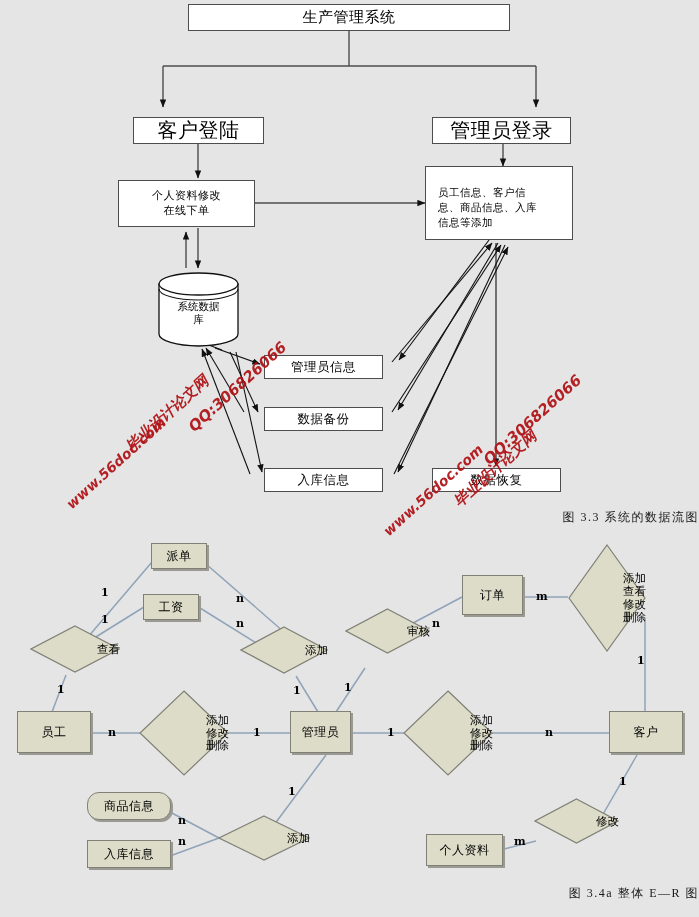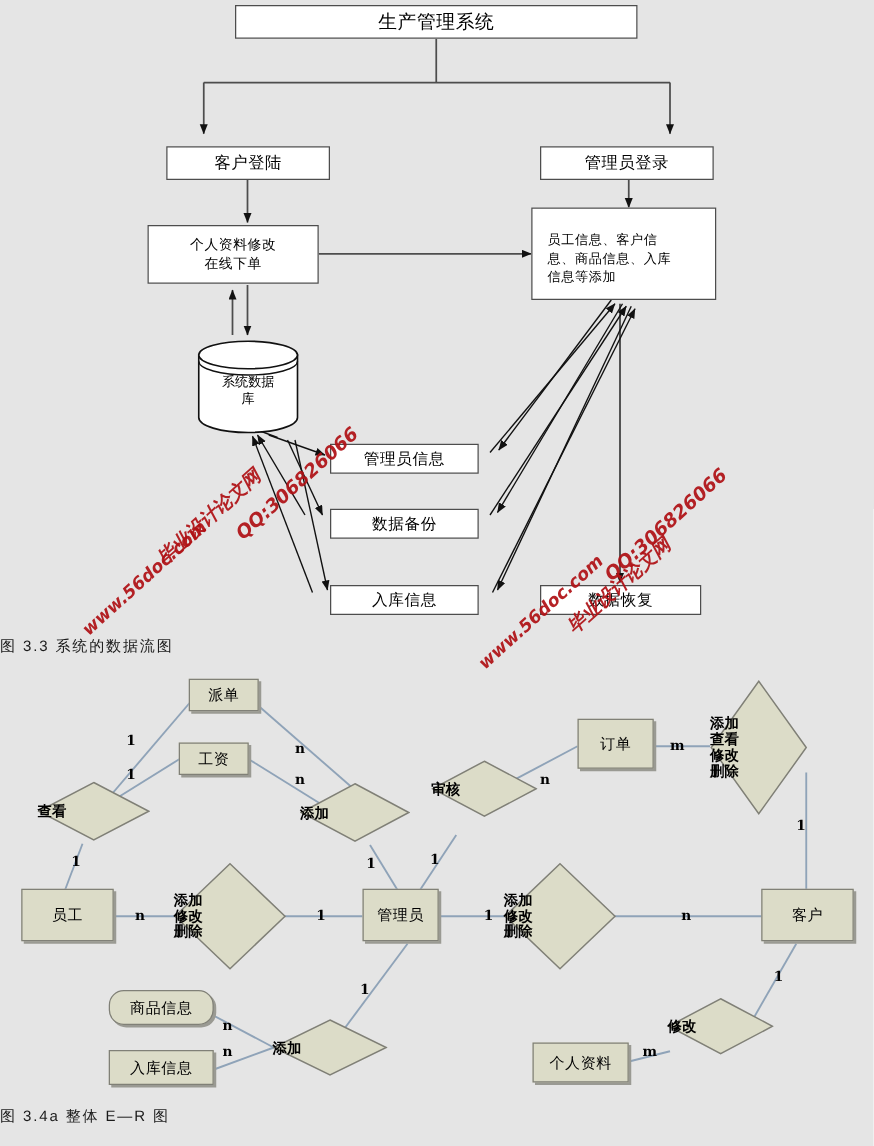--- a/index.html
+++ b/index.html
@@ -35,21 +35,21 @@
     justify-content: center;
     text-align: center;
     color: #000;
     line-height: 1.22;
     letter-spacing: 0.5px;
   }
   .dfd-title {
     font-size: 15px;
   }
   .dfd-head {
-    font-size: 13px;
+    font-size: 20px;
   }
   .dfd-small {
     font-size: 11px;
     line-height: 1.32;
   }
   .dfd-mid {
     font-size: 12.5px;
   }
   .dfd-multiline {
     display: block;
@@ -91,28 +91,27 @@
     font-size: 12px;
     color: #000;
     line-height: 1.2;
     letter-spacing: 0.5px;
     z-index: 3;
   }
   .er-rel {
     position: absolute;
     display: flex;
     align-items: center;
-    justify-content: flex-start;
+    justify-content: flex-end;
     text-align: center;
     font-size: 11.5px;
     color: #000;
     line-height: 1.12;
     z-index: 3;
     pointer-events: auto;
-    font-weight: bold;
   }
   .er-rel > .lbl {
     position: relative;
     z-index: 4;
     white-space: pre-line;
   }
   .er-rel > svg {
     position: absolute;
     left: 0;
     top: 0;
@@ -125,25 +124,25 @@
     font-size: 11px;
     font-weight: bold;
     font-family: "DejaVu Serif", "Liberation Serif", serif;
     color: #000;
     z-index: 5;
   }
   
   .caption {
     position: absolute;
     width: 100%;
-    text-align: left;
+    text-align: right;
     font-size: 12px;
     letter-spacing: 1.5px;
     color: #1a1a1a;
-    font-family: Liberation Sans, sans-serif;
+    font-family: Liberation Serif, serif;
   }
   
   .wm {
     position: absolute;
     color: #b01216;
     font-weight: bold;
     font-style: italic;
     white-space: nowrap;
     transform-origin: left top;
     z-index: 9;

